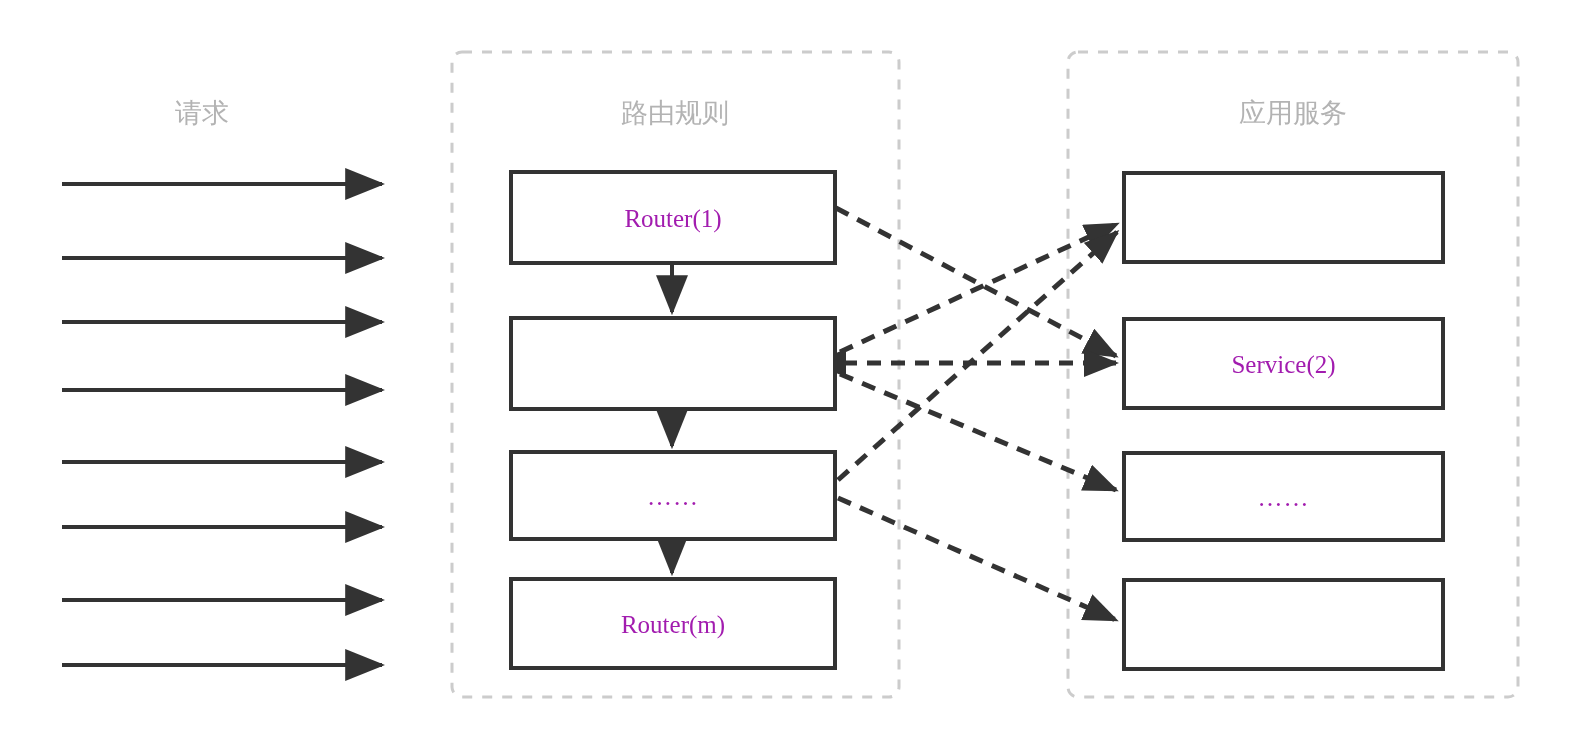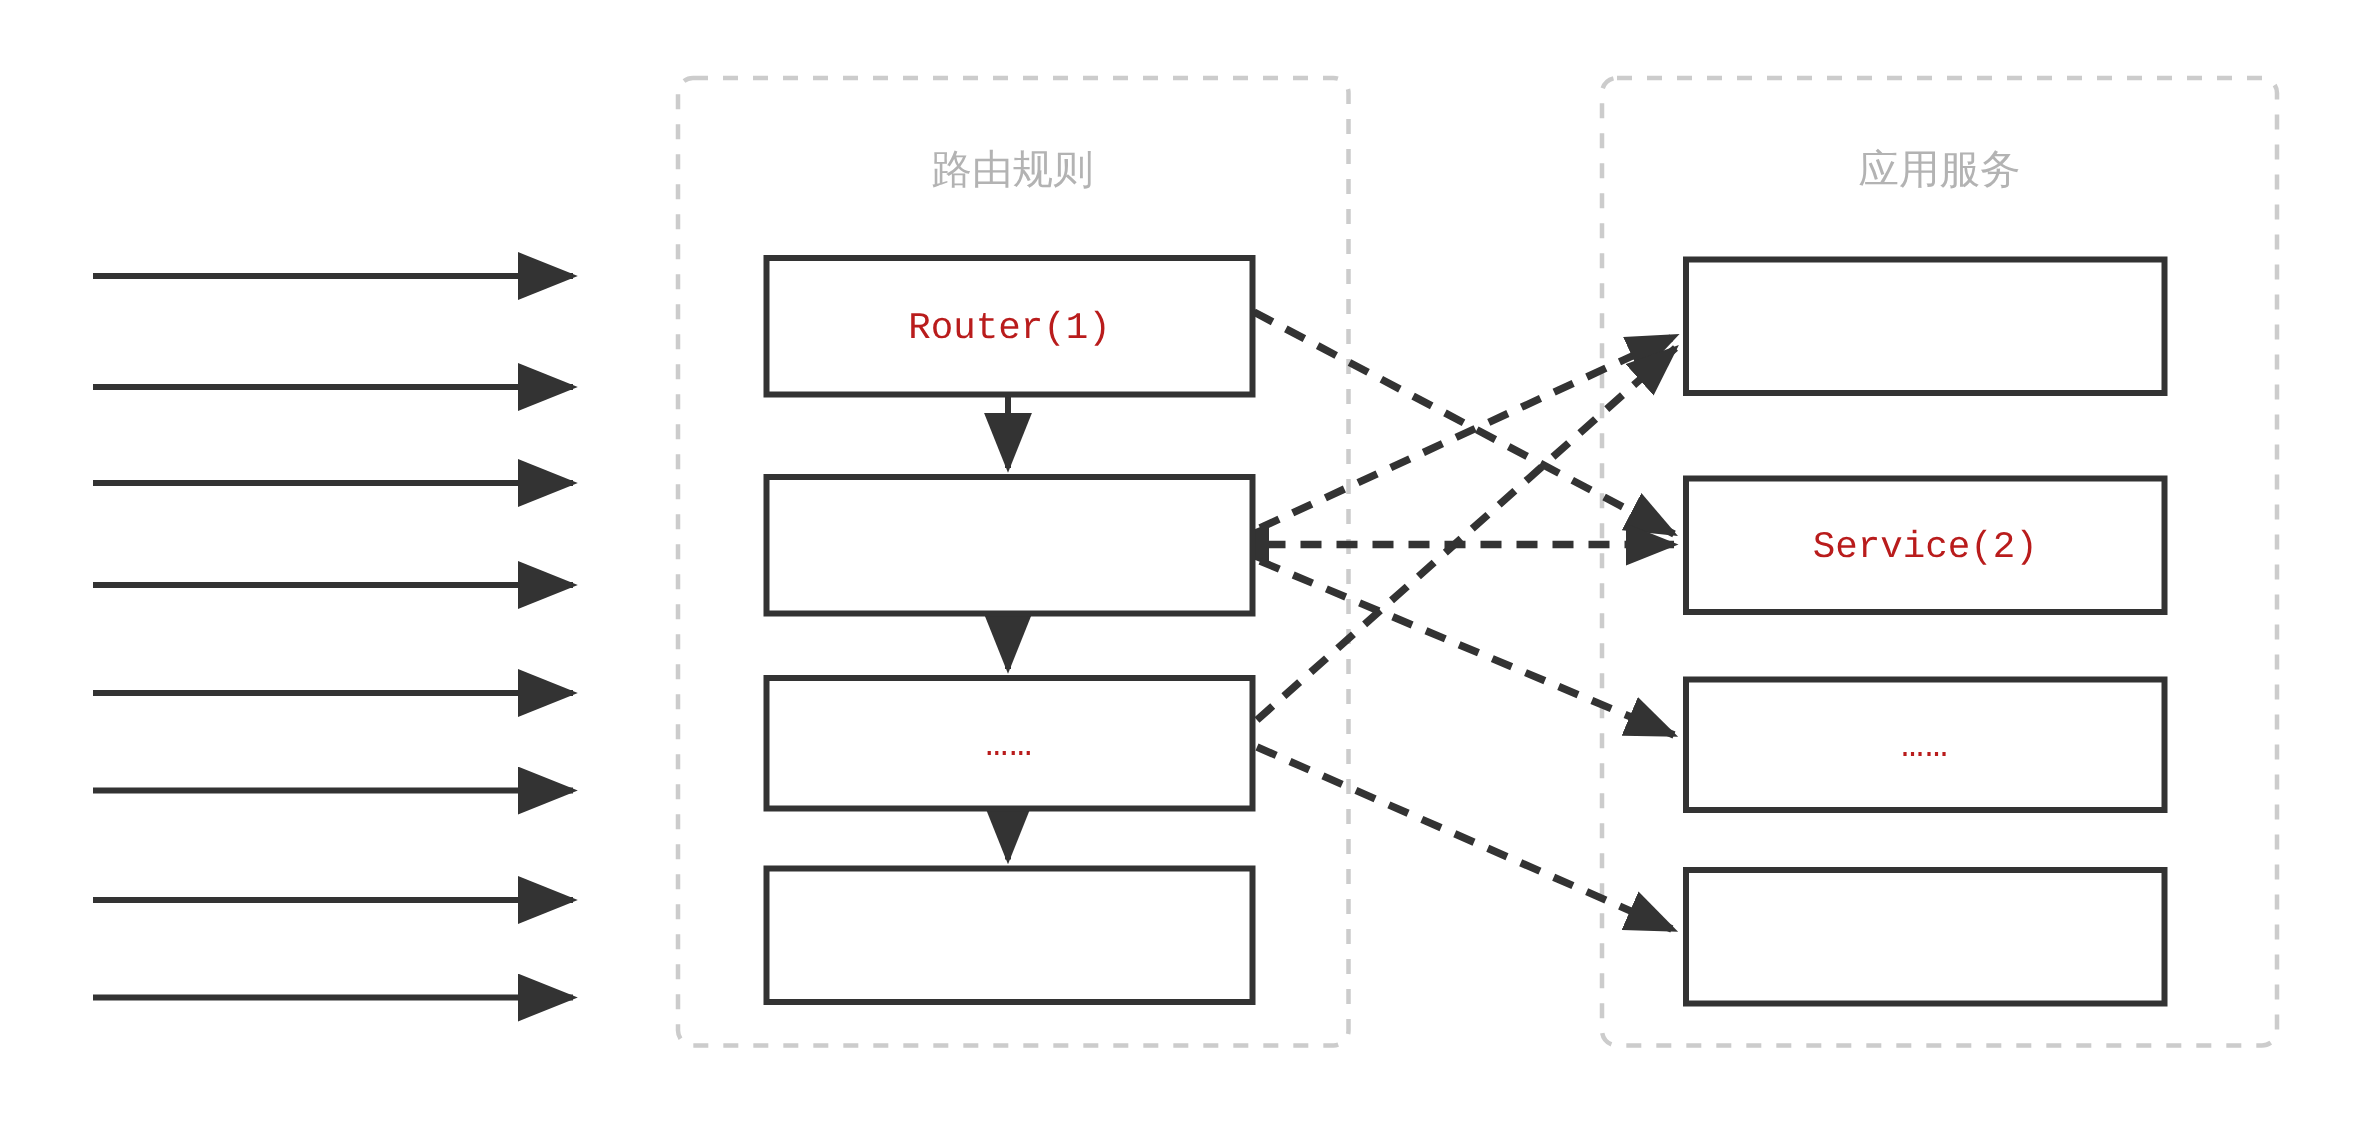--- a/index.html
+++ b/index.html
@@ -28,26 +28,26 @@
     position: absolute;
     color: #b3b3b3;
     font-size: 27px;
     line-height: 1;
     white-space: nowrap;
     text-align: center;
     font-family: "Liberation Sans", "DejaVu Sans", sans-serif;
   }
   .node-label {
     position: absolute;
-    color: #b91c1c;
+    color: #a21caf;
     font-size: 25px;
     line-height: 1;
     white-space: nowrap;
     text-align: center;
-    font-family: Liberation Mono, monospace;
+    font-family: Liberation Serif, serif;
   }
   .node-label.ellipsis {
     font-size: 25px;
     letter-spacing: 1px;
   }
 </style>
 </head>
 <body>
 
 <div id="canvas">
@@ -106,22 +106,24 @@
     </g>
 
     <g fill="#ffffff" stroke="#333333" stroke-width="4">
       <rect x="1124" y="173" width="319" height="89"></rect>
       <rect x="1124" y="319" width="319" height="89"></rect>
       <rect x="1124" y="453" width="319" height="87"></rect>
       <rect x="1124" y="580" width="319" height="89"></rect>
     </g>
   </svg>
 
+  <div class="group-title" style="left:102px; top:100px; width:200px;">请求</div>
   <div class="group-title" style="left:575px; top:100px; width:200px;">路由规则</div>
   <div class="group-title" style="left:1193px; top:100px; width:200px;">应用服务</div>
 
   <div class="node-label" style="left:511px; top:206px; width:324px;">Router(1)</div>
   <div class="node-label ellipsis" style="left:511px; top:484px; width:324px;">……</div>
+  <div class="node-label" style="left:511px; top:612px; width:324px;">Router(m)</div>
 
   <div class="node-label" style="left:1124px; top:352px; width:319px;">Service(2)</div>
   <div class="node-label ellipsis" style="left:1124px; top:485px; width:319px;">……</div>
 
 </div>
 
 </body></html>

